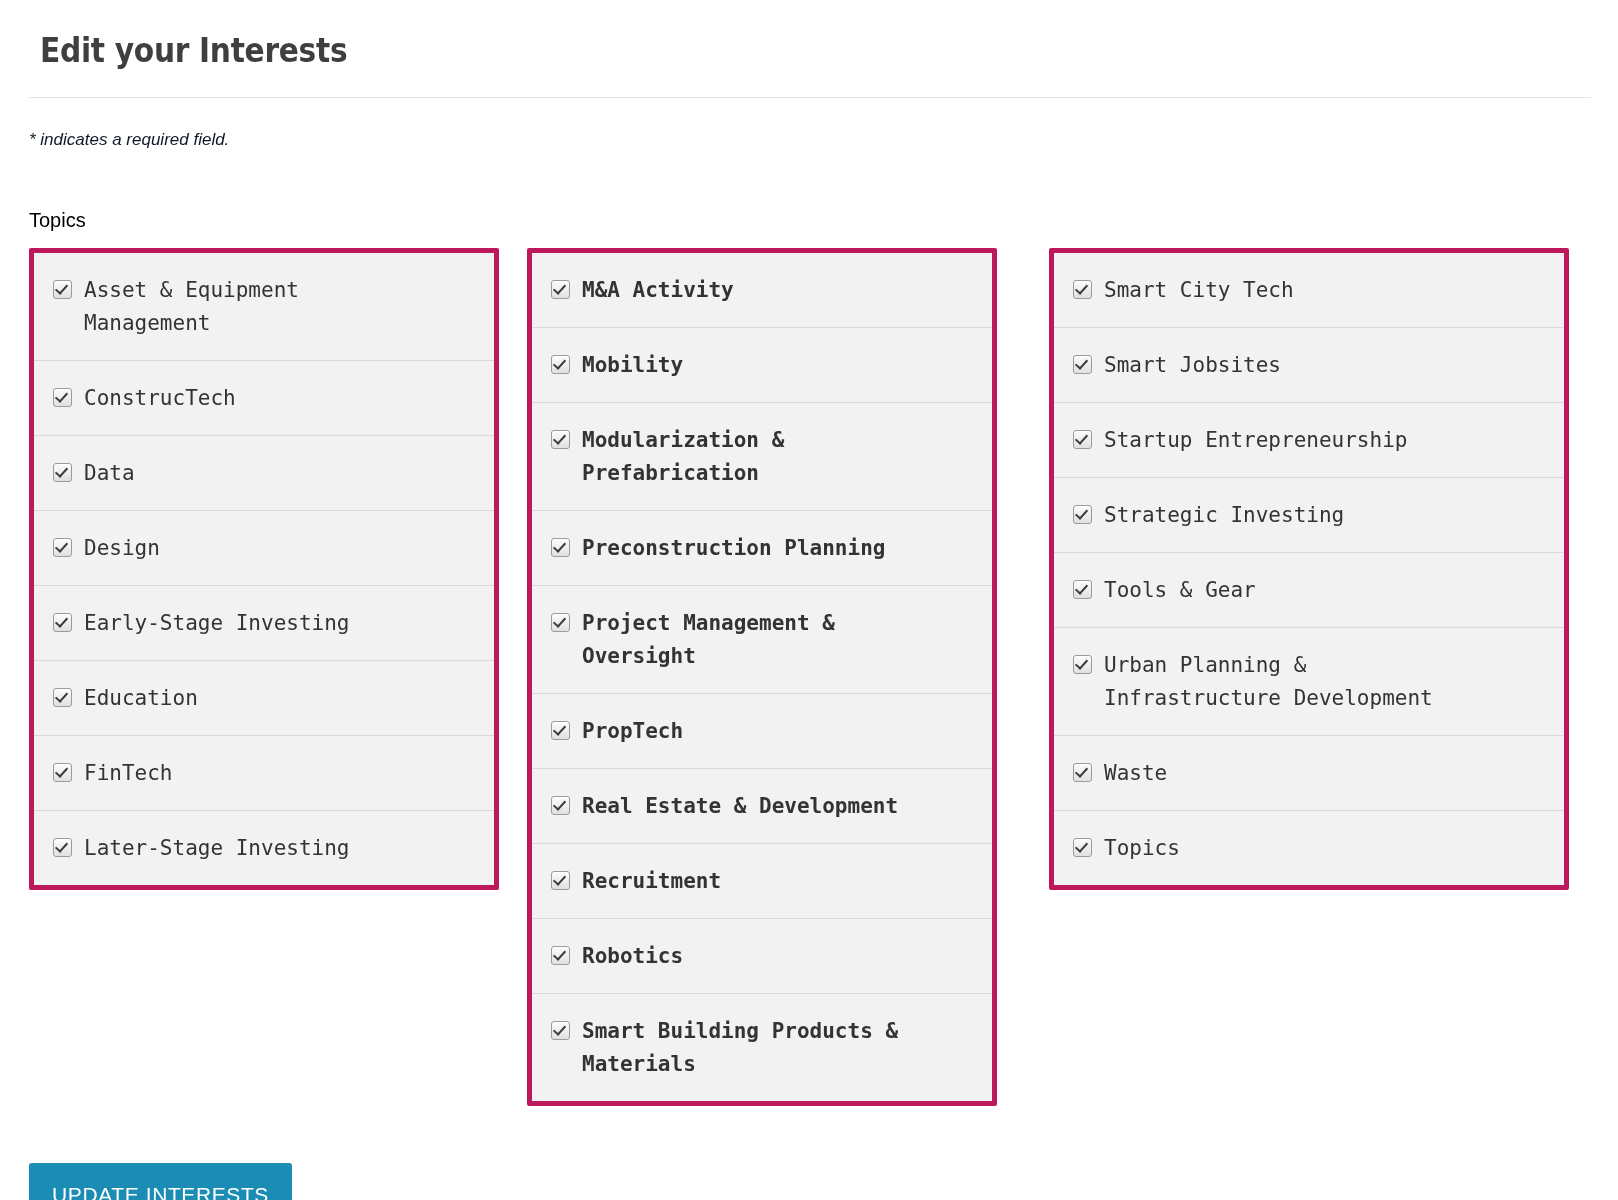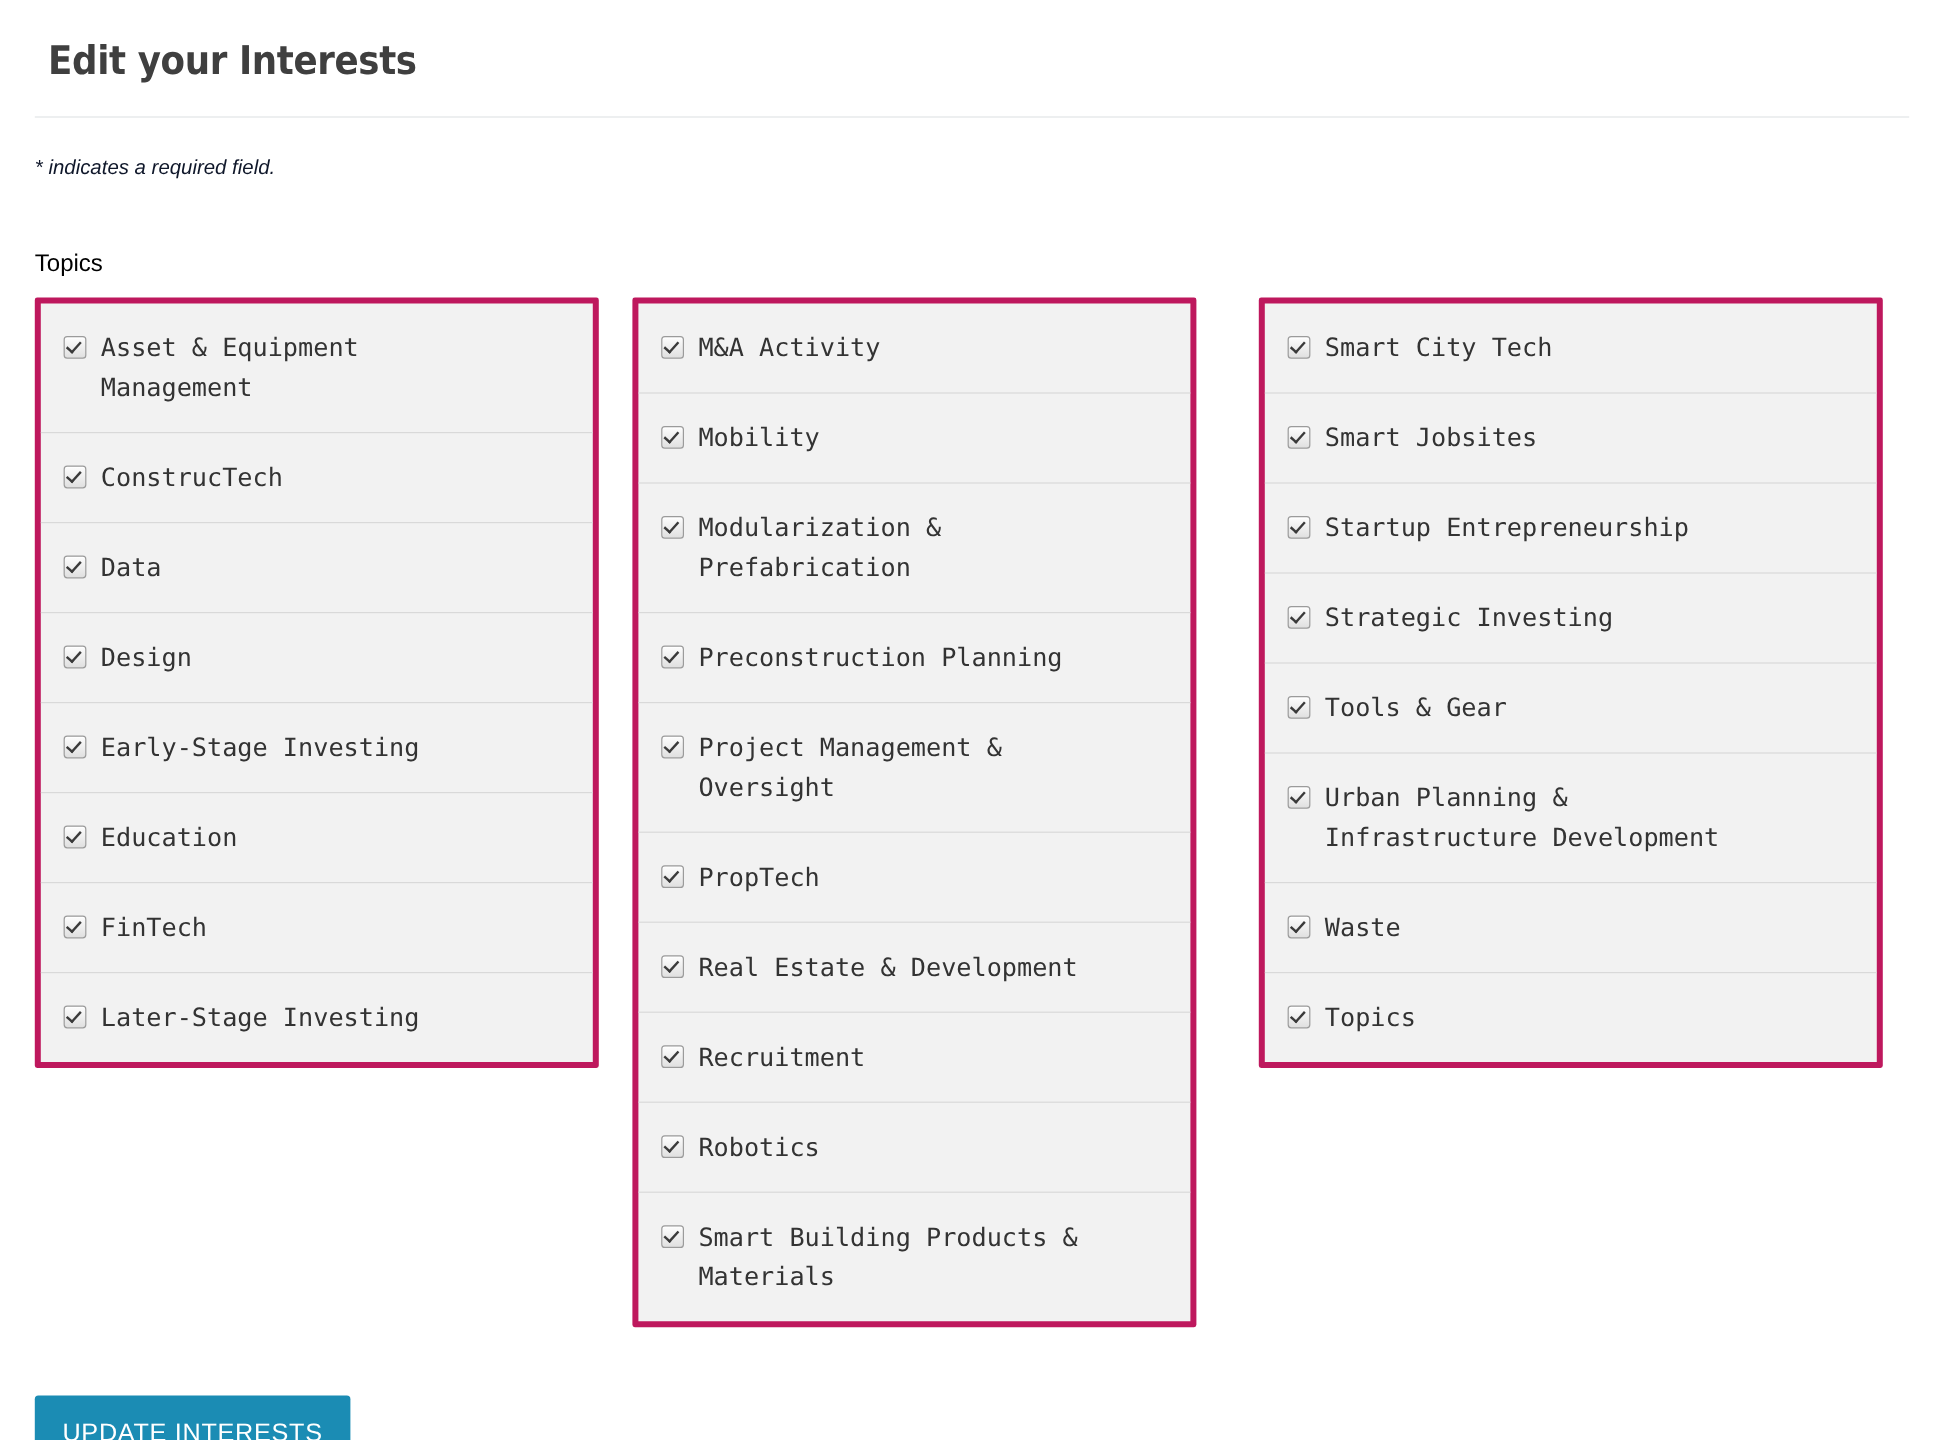--- a/index.html
+++ b/index.html
@@ -64,21 +64,21 @@
     padding-top: 16px;
     gap: 0;
   }
   .checkbox-column {
     box-sizing: border-box;
     border: 5px solid #be185d;
     background: #f2f2f2;
     border-radius: 2px;
   }
   .col-1 { width: 470px; margin-left: 1px; }
-  .col-2 { width: 470px; margin-left: 28px; }
+  .col-2 { width: 470px; margin-left: 28px; font-weight: bold; }
   .col-3 { width: 520px; margin-left: 52px; }
 
   .checkbox-row {
     display: flex;
     align-items: flex-start;
     box-sizing: border-box;
     border-bottom: 1px solid #d9d9d9;
     padding: 21px 14px 20px 19px;
     min-height: 70px;
   }

